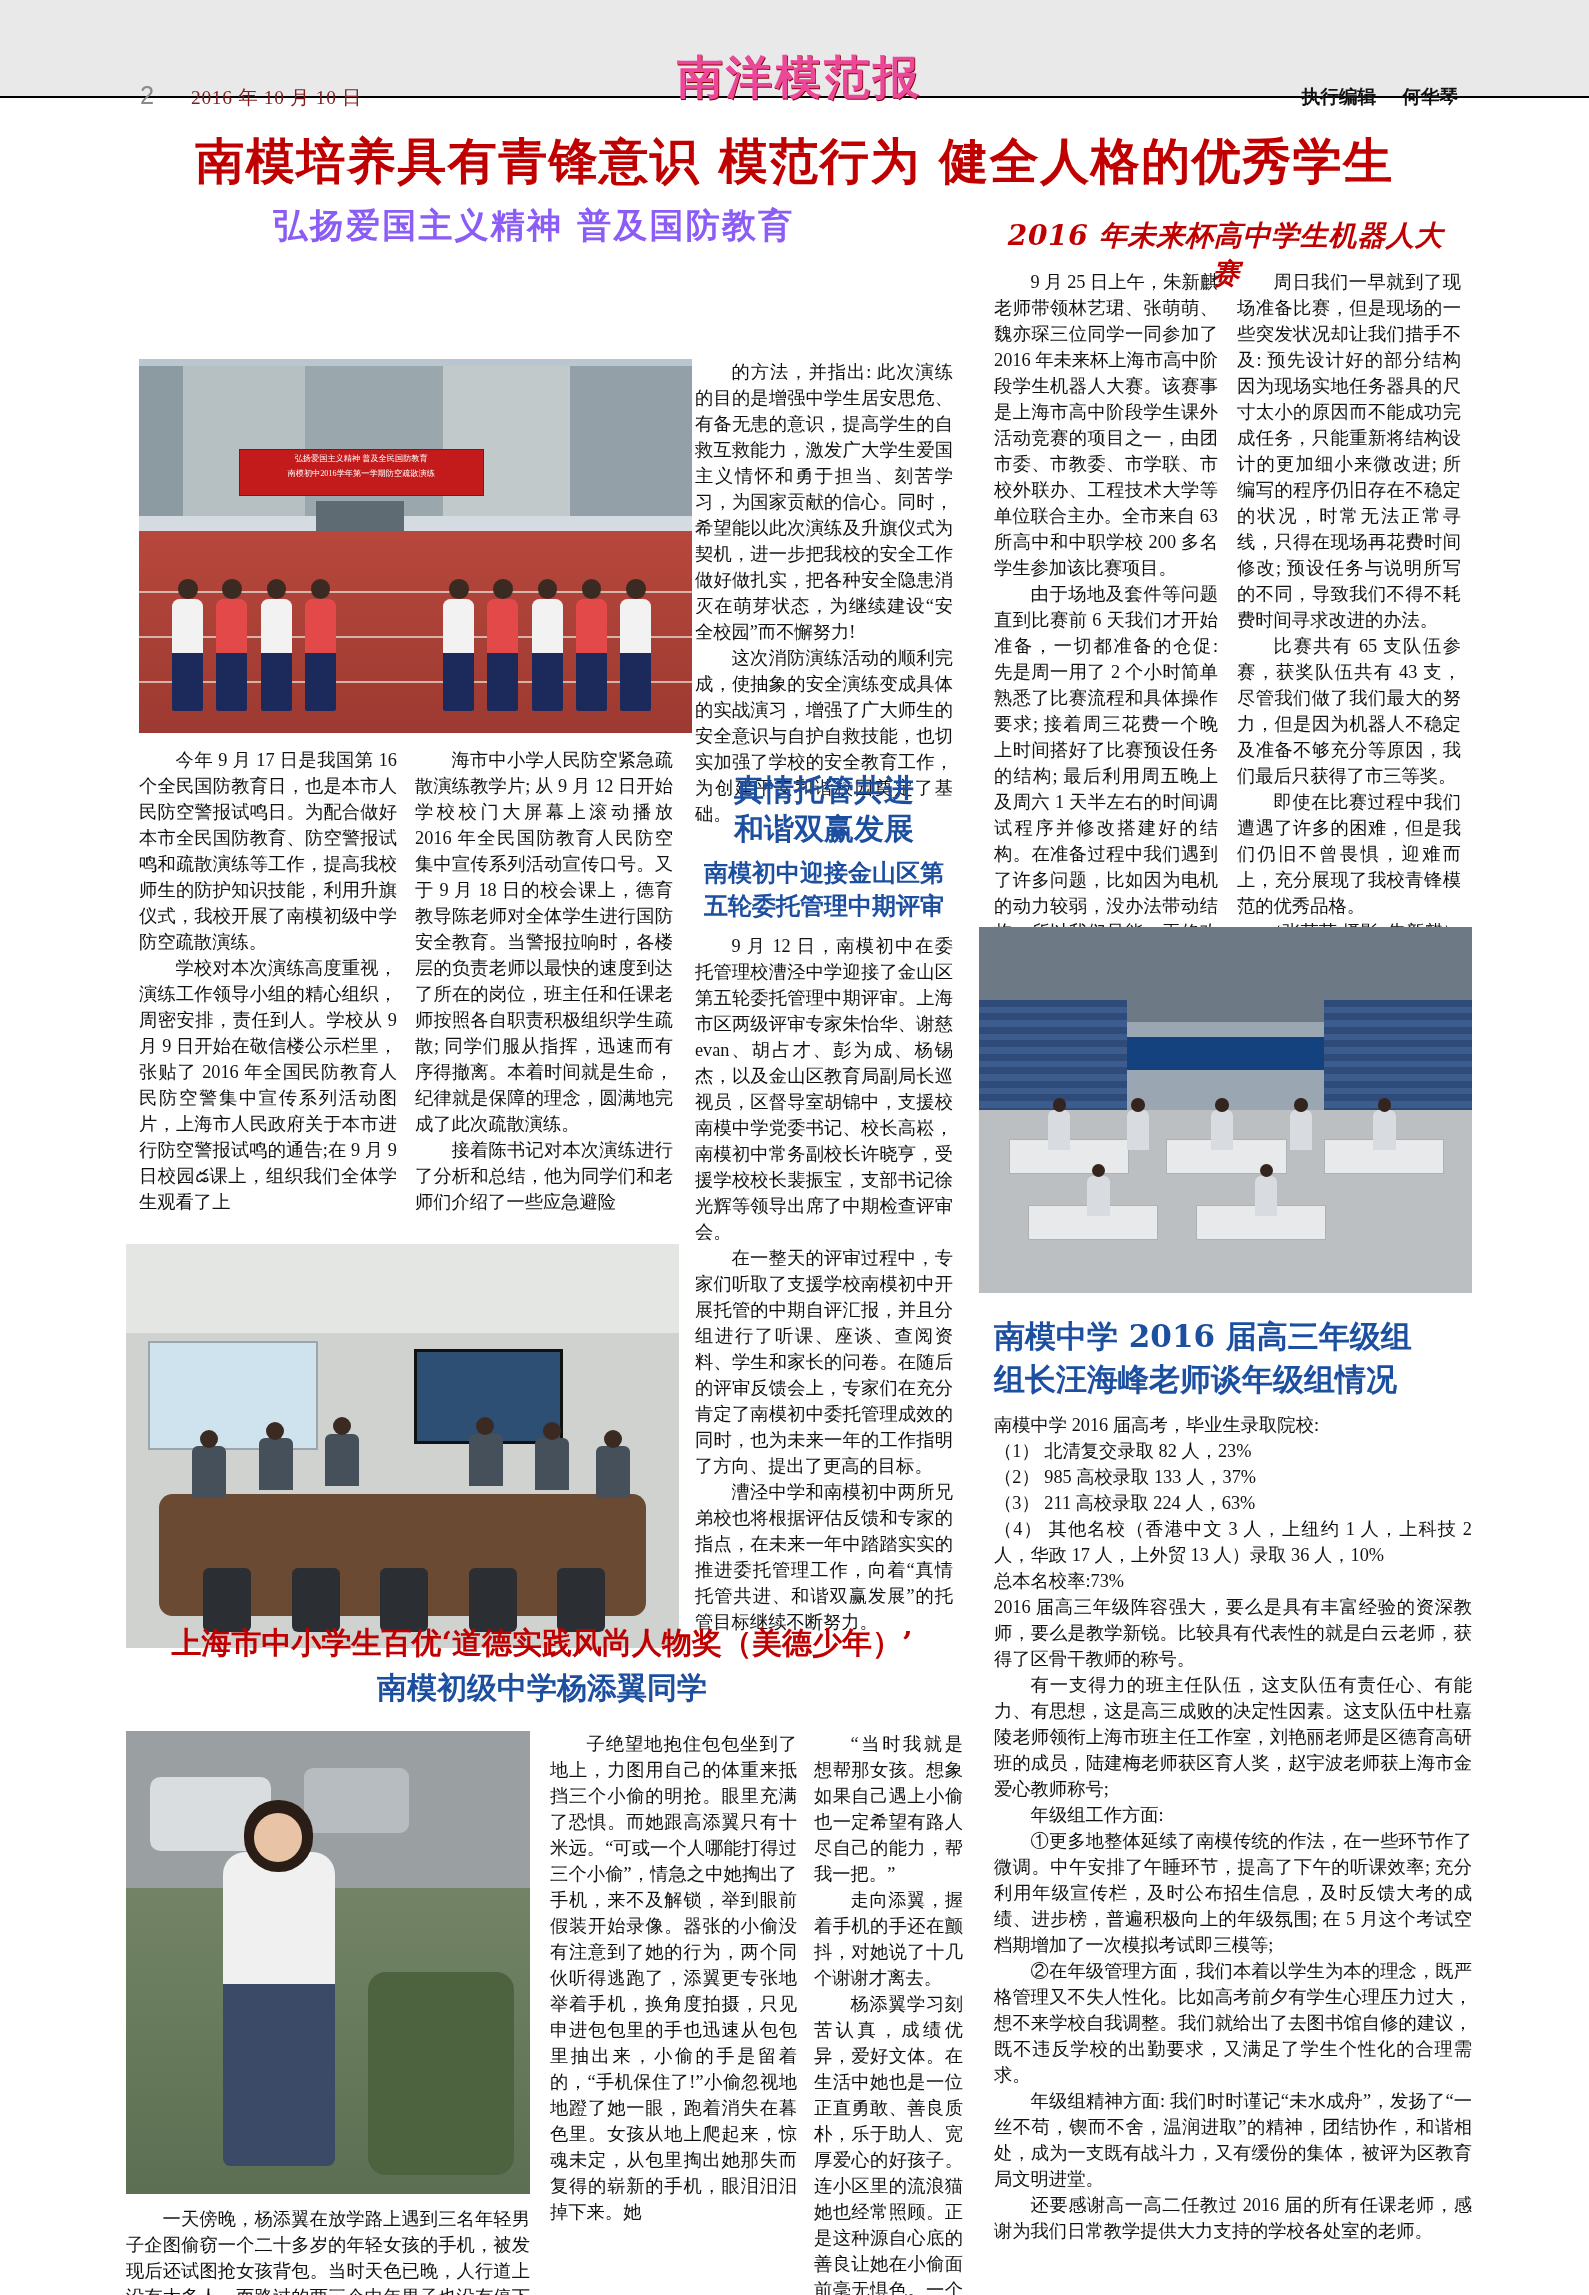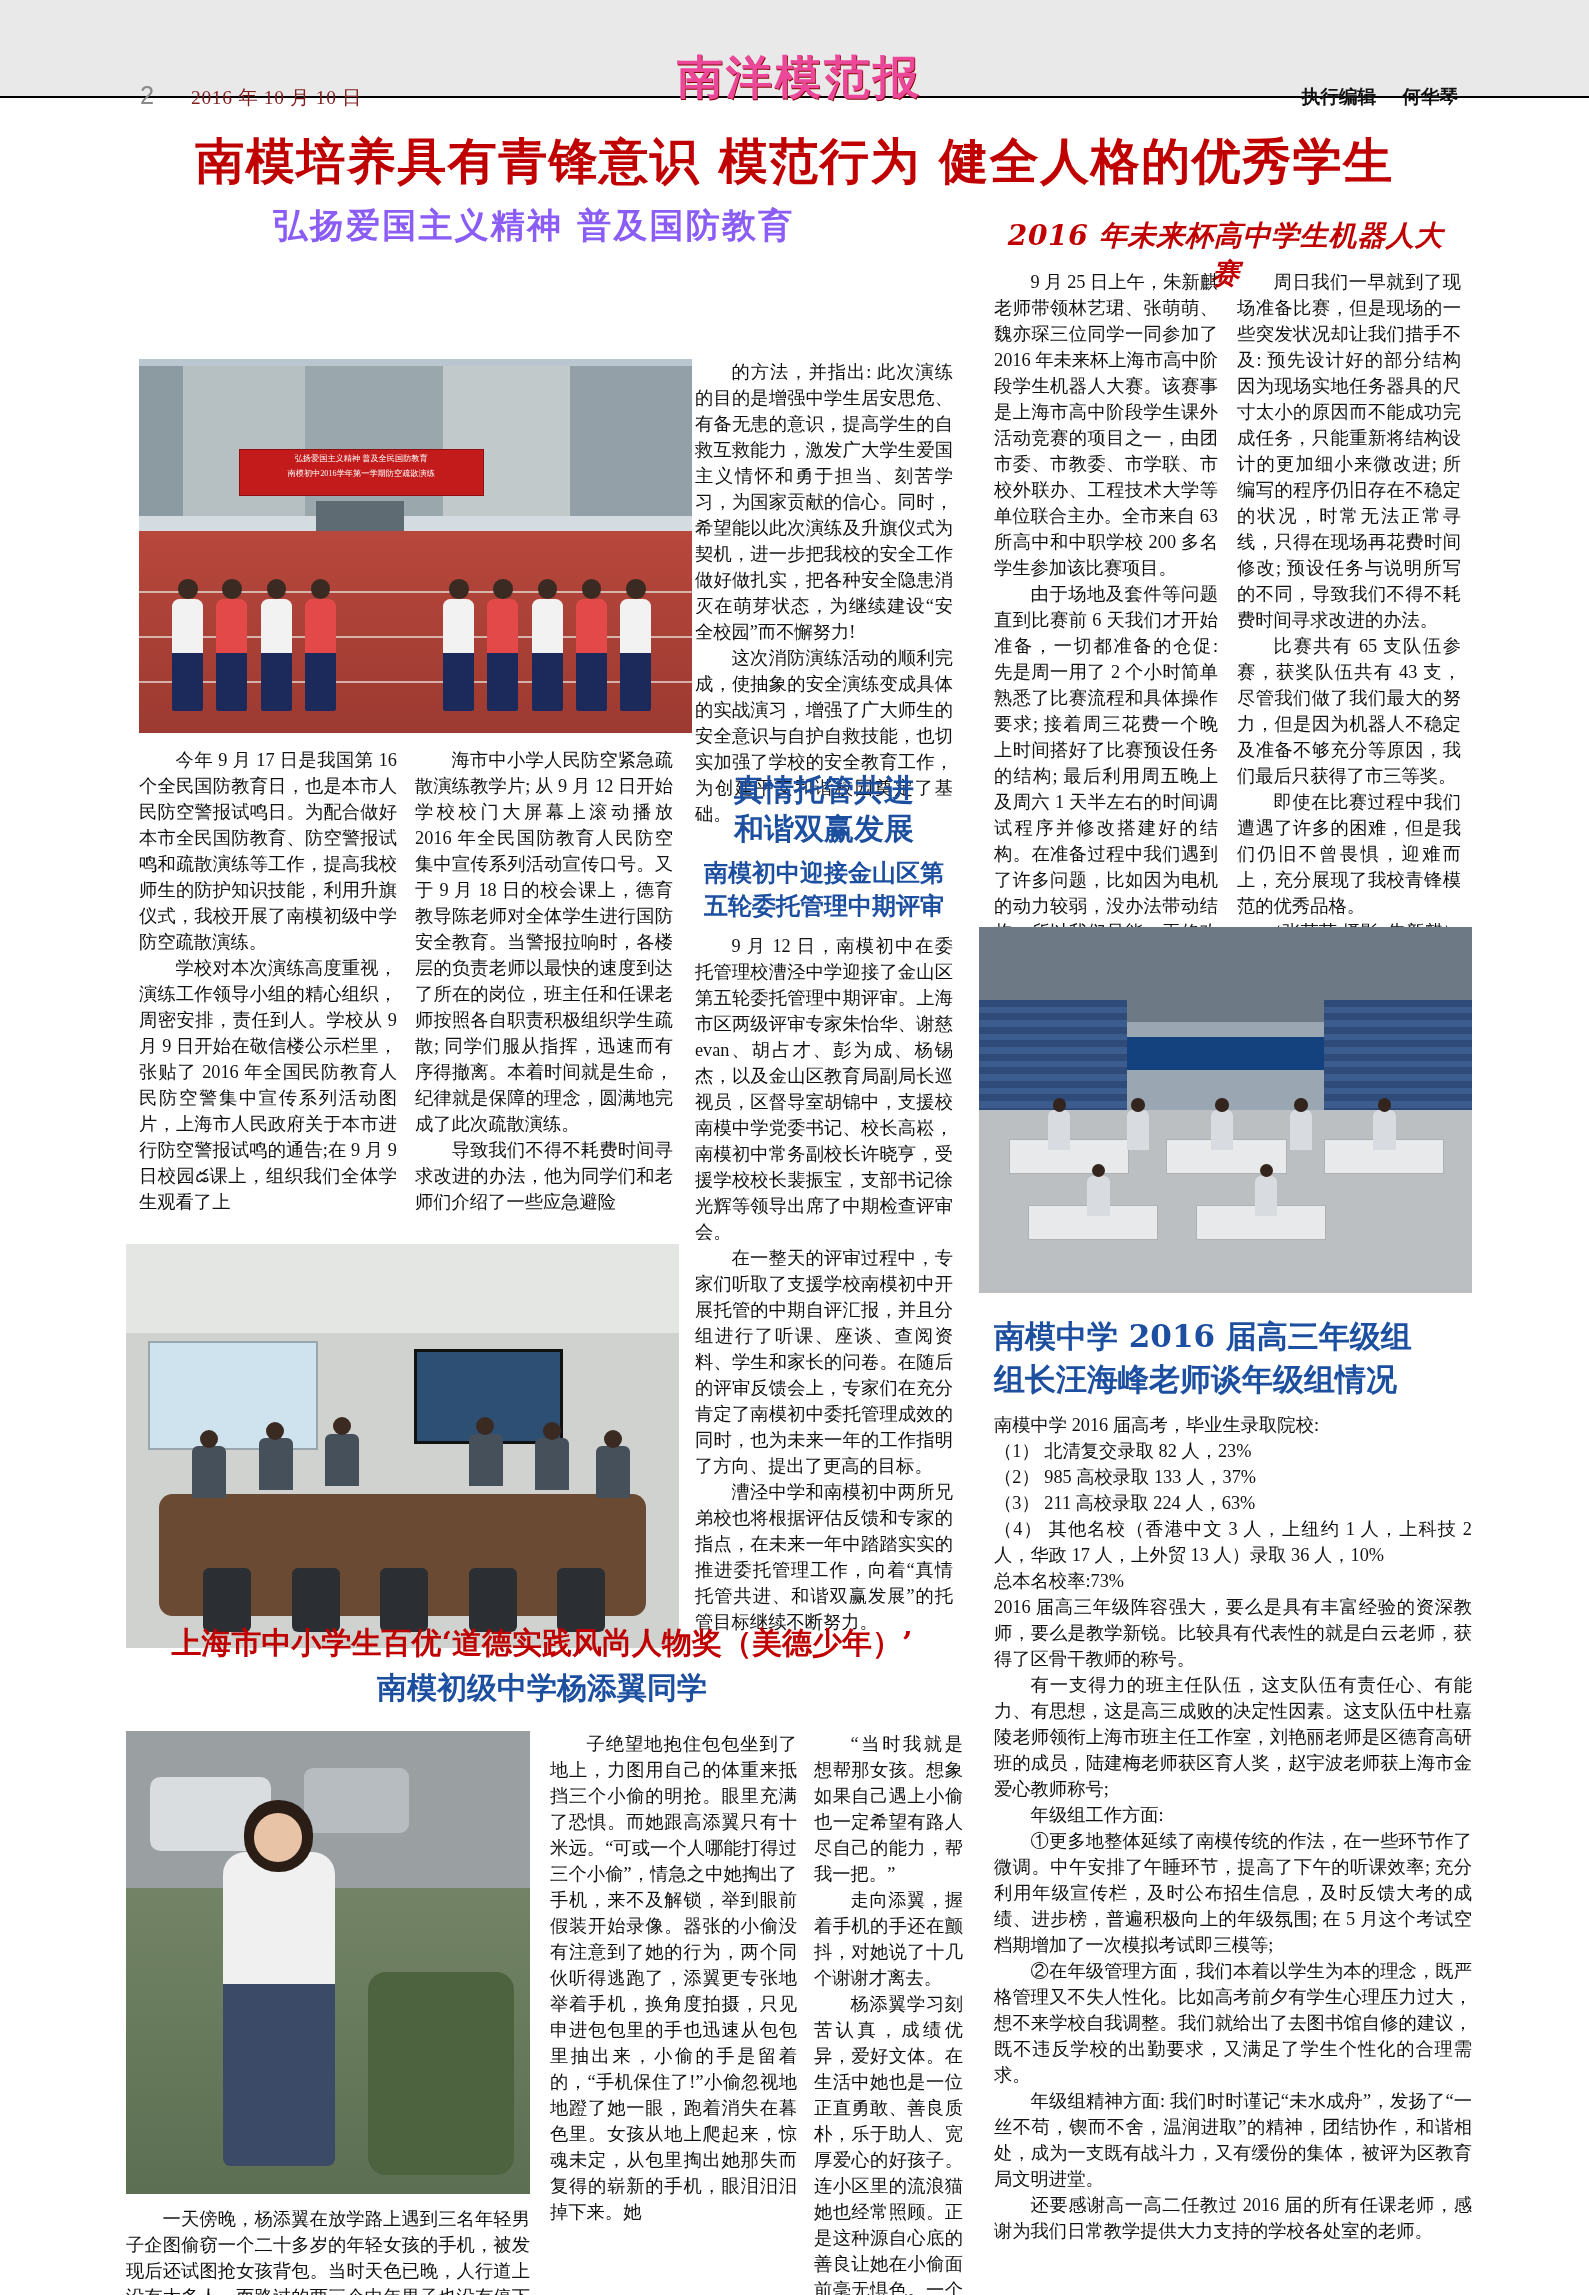--- a/index.html
+++ b/index.html
@@ -274,21 +274,21 @@
     </div>
   </div>
 
   <div class="col" style="left:139px; top:747px; width:258px; height:456px;">
     <p>今年 9 月 17 日是我国第 16 个全民国防教育日，也是本市人民防空警报试鸣日。为配合做好本市全民国防教育、防空警报试鸣和疏散演练等工作，提高我校师生的防护知识技能，利用升旗仪式，我校开展了南模初级中学防空疏散演练。</p>
     <p>学校对本次演练高度重视，演练工作领导小组的精心组织，周密安排，责任到人。学校从 9 月 9 日开始在敬信楼公示栏里，张贴了 2016 年全国民防教育人民防空警集中宣传系列活动图片，上海市人民政府关于本市进行防空警报试鸣的通告;在 9 月 9 日校园డ课上，组织我们全体学生观看了上</p>
   </div>
 
   <div class="col" style="left:415px; top:747px; width:258px; height:456px;">
     <p>海市中小学人民防空紧急疏散演练教学片; 从 9 月 12 日开始学校校门大屏幕上滚动播放 2016 年全民国防教育人民防空集中宣传系列活动宣传口号。又于 9 月 18 日的校会课上，德育教导陈老师对全体学生进行国防安全教育。当警报拉响时，各楼层的负责老师以最快的速度到达了所在的岗位，班主任和任课老师按照各自职责积极组织学生疏散; 同学们服从指挥，迅速而有序得撤离。本着时间就是生命，纪律就是保障的理念，圆满地完成了此次疏散演练。</p>
-    <p>导致我们不得不耗费时间寻求改进的办法，他为同学们和老师们介绍了一些应急避险</p>
+    <p>接着陈书记对本次演练进行了分析和总结，他为同学们和老师们介绍了一些应急避险</p>
   </div>
 
   <div class="col" style="left:695px; top:359px; width:258px; height:374px;">
     <p>的方法，并指出: 此次演练的目的是增强中学生居安思危、有备无患的意识，提高学生的自救互救能力，激发广大学生爱国主义情怀和勇于担当、刻苦学习，为国家贡献的信心。同时，希望能以此次演练及升旗仪式为契机，进一步把我校的安全工作做好做扎实，把各种安全隐患消灭在萌芽状态，为继续建设“安全校园”而不懈努力!</p>
     <p>这次消防演练活动的顺利完成，使抽象的安全演练变成具体的实战演习，增强了广大师生的安全意识与自护自救技能，也切实加强了学校的安全教育工作，为创建平安和谐校园奠定了基础。</p>
   </div>
 
   <div class="sec-title big" style="left:695px; top:770px; width:258px;">真情托管共进</div>
   <div class="sec-title big" style="left:695px; top:809px; width:258px;">和谐双赢发展</div>
   <div class="sec-title mid" style="left:695px; top:856px; width:258px;">南模初中迎接金山区第</div>

